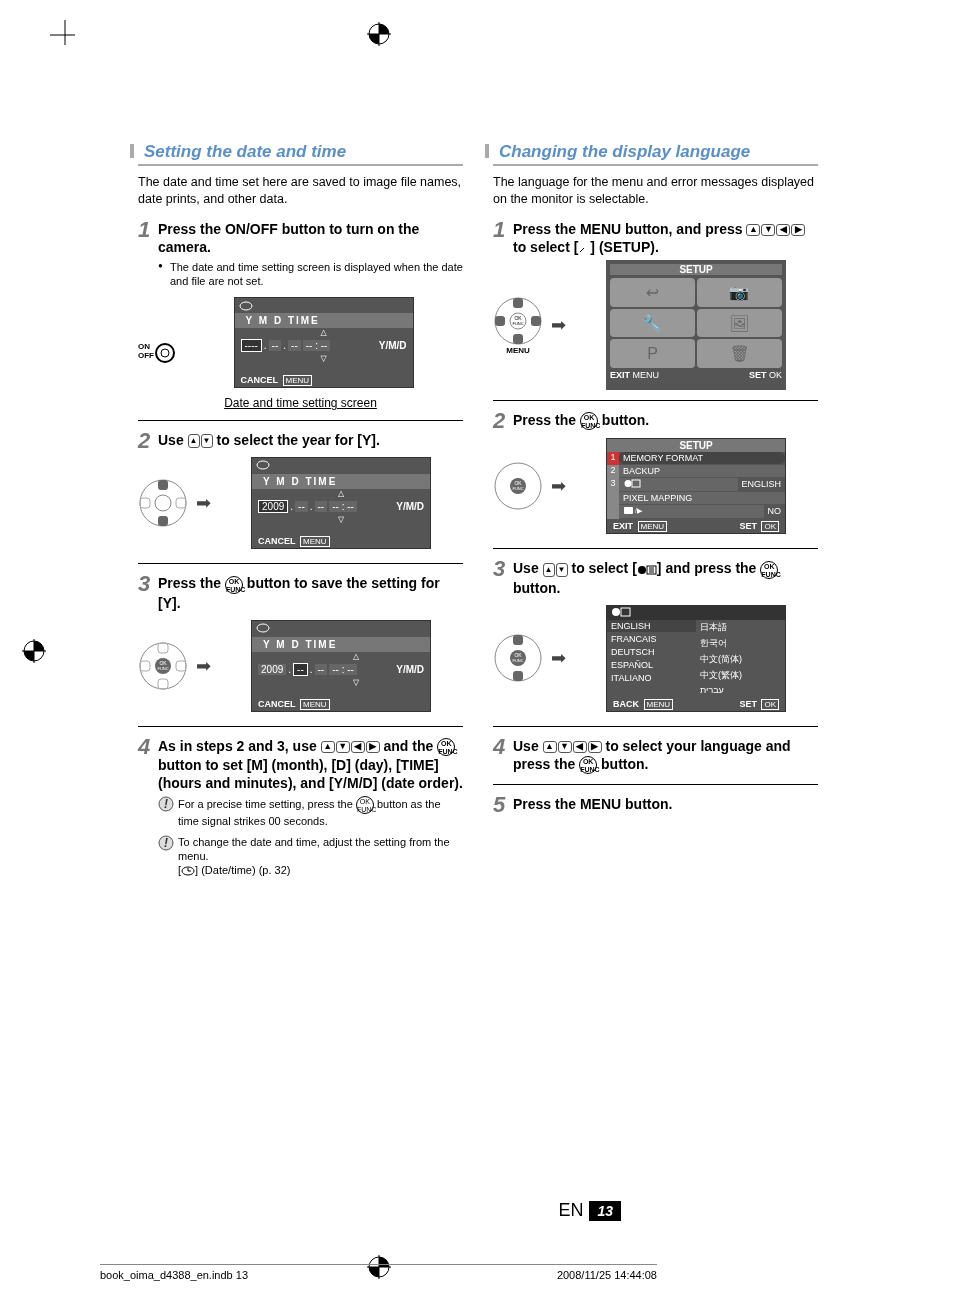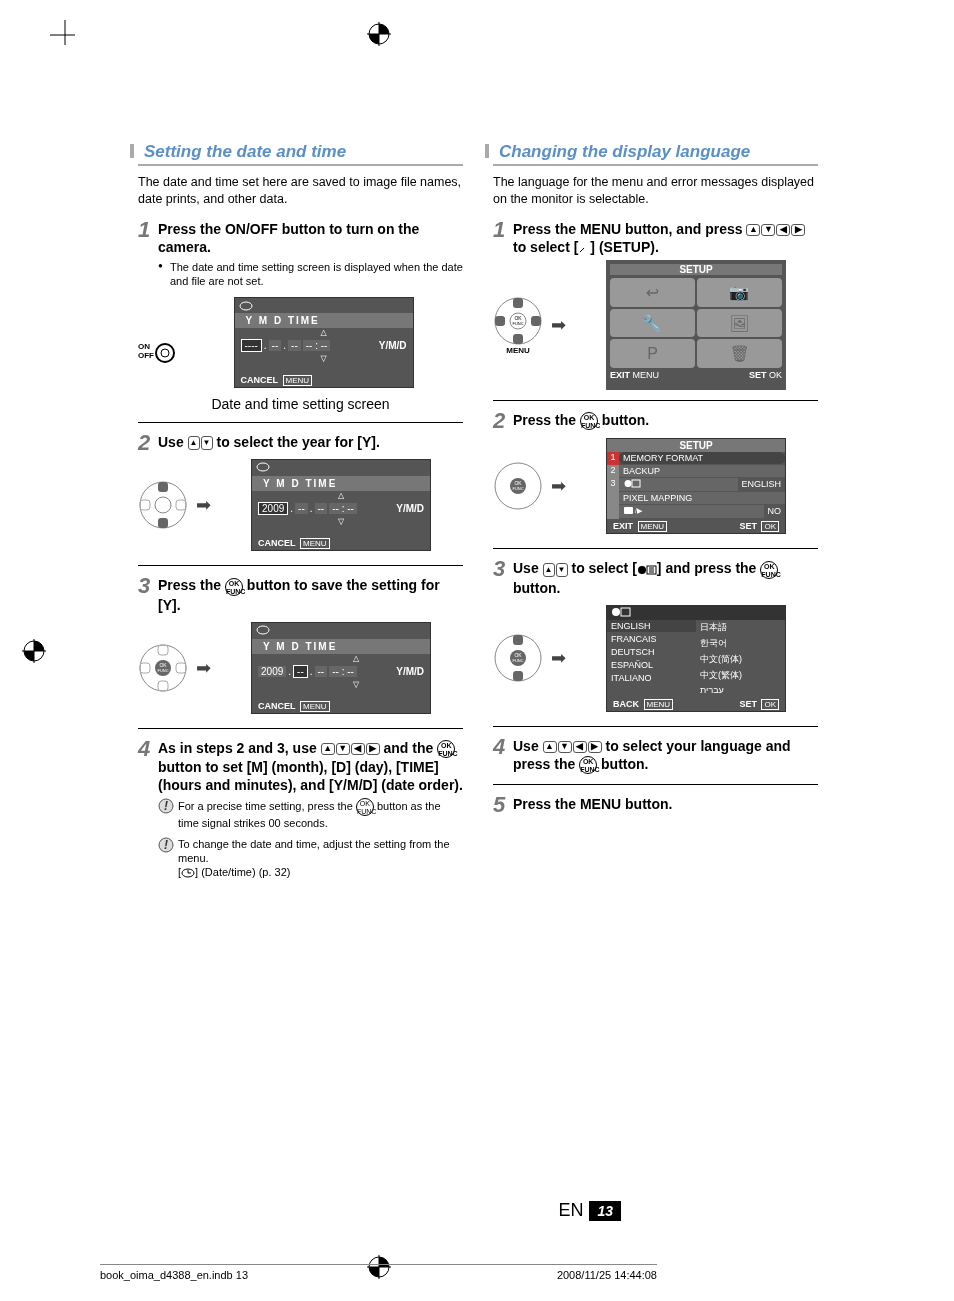--- a/index.html
+++ b/index.html
@@ -13,21 +13,21 @@
   .col { width: 325px; }
   .section-head { border-bottom: 2px solid #aaa; margin-bottom: 8px; padding: 2px 0 2px 6px; position: relative; }
   .section-head::before { content:""; position:absolute; left:-8px; top:4px; width:4px; height:14px; background:#aaa; }
   .section-head span { font-style: italic; font-weight: bold; color: #5a8fc7; font-size: 17px; }
   .intro { font-size: 12.5px; line-height: 1.35; margin-bottom: 12px; }
   .step { margin-bottom: 10px; }
   .step-head { font-weight: bold; font-size: 14px; line-height: 1.3; padding-left: 20px; position: relative; margin-bottom: 4px; }
   .step-num { position: absolute; left: 0; top: -4px; font-style: italic; font-weight: bold; font-size: 22px; color: #777; }
   .bullet-note { font-size: 11px; line-height: 1.3; padding-left: 32px; position: relative; margin-bottom: 4px; }
   .bullet-note::before { content:"●"; position:absolute; left:20px; top:1px; font-size:8px; }
-  .caption { font-size: 14px; text-align: center; margin-top: 3px; margin-bottom: 8px; }
+  .caption { font-size: 12px; text-align: center; margin-top: 3px; margin-bottom: 8px; text-decoration: underline; }
   .hr { border-top: 1px solid #000; margin: 10px 0; }
   .tip { font-size: 11px; line-height: 1.3; padding-left: 40px; position: relative; margin-bottom: 6px; }
   .tip-icon { position: absolute; left: 20px; top: 0; }
   .okfunc-btn { display:inline-block; font-size:7px; border:1px solid #000; border-radius:50%; width:18px; height:18px; line-height:8px; text-align:center; vertical-align:middle; padding-top:1px; }
   .lcd { background:#555; color:#fff; font-size:10px; width:180px; margin:4px auto; border:1px solid #333; }
   .lcd-ymd { background:#777; padding:2px 11px; font-weight:bold; letter-spacing:2px; }
   .lcd-vals { display:flex; gap:2px; padding:2px 6px; align-items:center; }
   .lcd-vals .valbox { background:#666; padding:0 3px; }
   .lcd-vals .valbox.sel { background:#333; border:1px solid #fff; }
   .lcd-foot { background:#555; padding:2px 6px; font-size:9px; }

